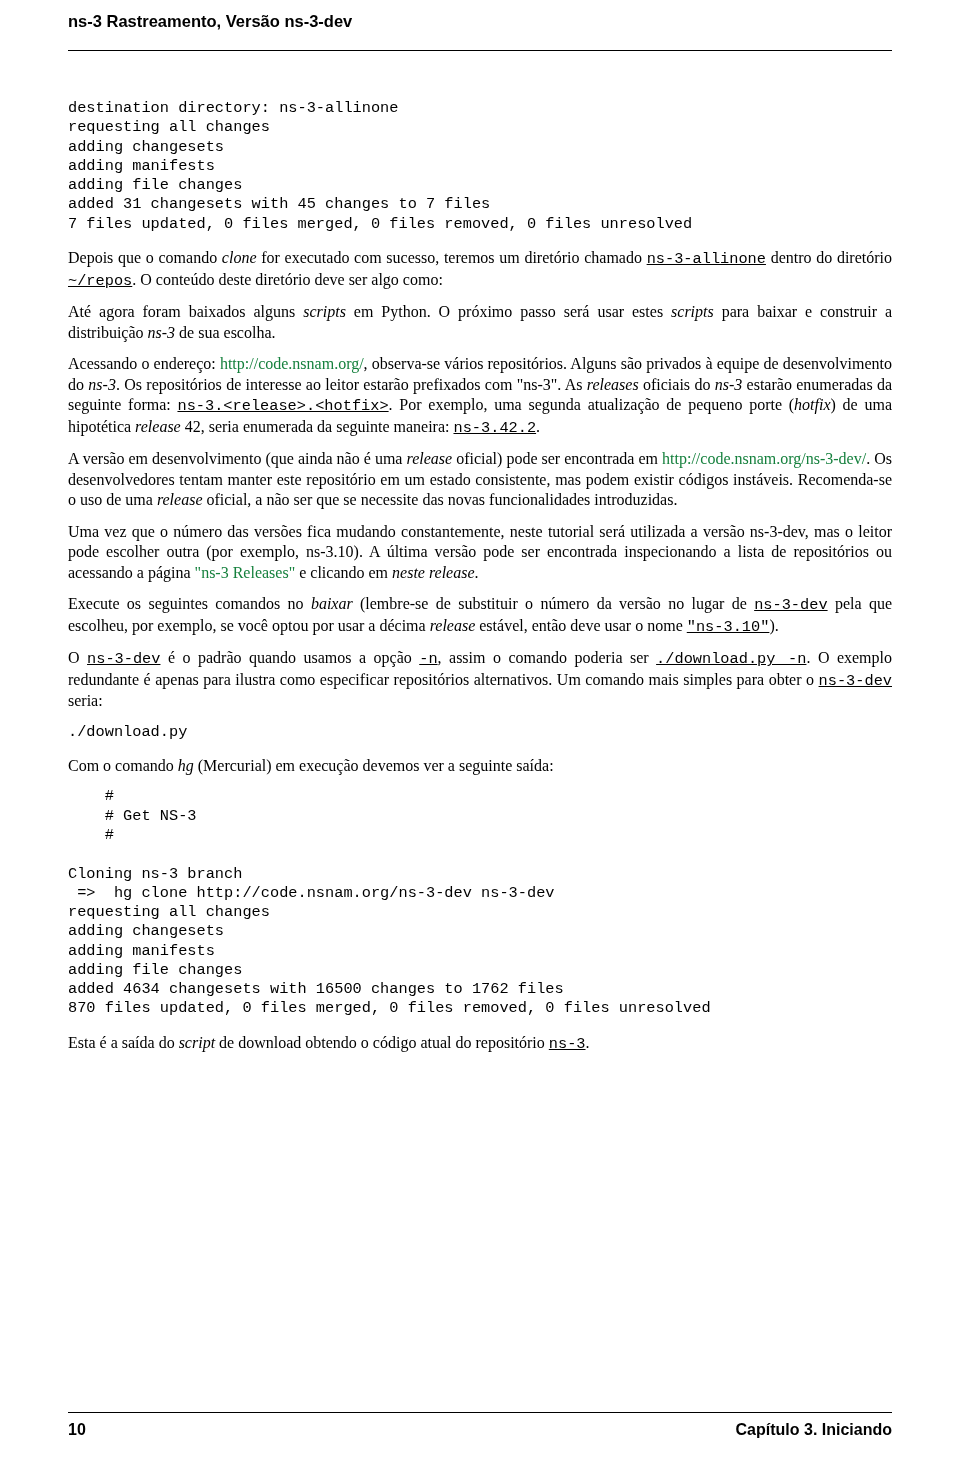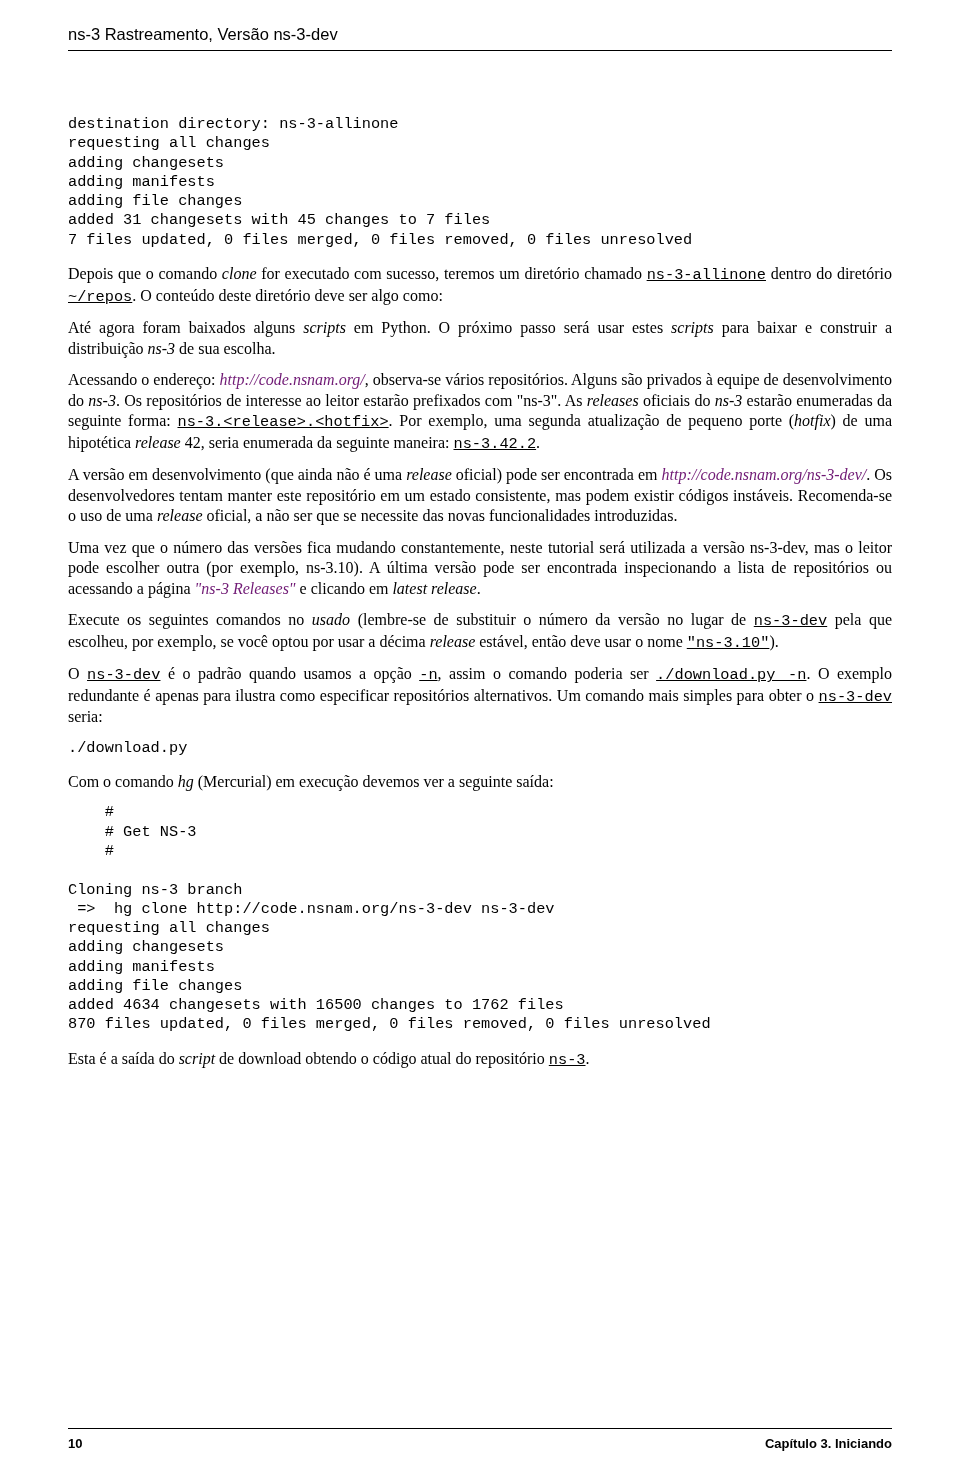--- a/index.html
+++ b/index.html
@@ -14,58 +14,57 @@
   }
   .page {
     width: 960px;
     height: 1458px;
     position: relative;
     box-sizing: border-box;
     padding: 0 68px;
   }
   .header {
     padding-top: 11px;
-    font-weight: normal;
+    font-weight: bold;
     font-family: Arial, Helvetica, sans-serif;
     font-size: 16.5px;
-    padding-bottom: 5px;
+    padding-bottom: 18px;
     border-bottom: 1px solid #000;
-    margin-top: 13px;
   }
   .content {
     padding-top: 48px;
     text-align: justify;
   }
   pre.code {
     font-family: "Courier New", Courier, monospace;
     font-size: 15.3px;
     white-space: pre;
     margin: 0 0 14px 0;
     line-height: 1.26;
     text-align: left;
   }
-  pre.code.lead { margin-top: 16px; }
+  pre.code.lead { margin-top: 0; }
   .mono {
     font-family: "Courier New", Courier, monospace;
     font-size: 15.3px;
     text-decoration: underline;
   }
   p {
     margin: 0 0 11px 0;
   }
-  a.link { color: #701a75; text-decoration: none; font-style: italic; }
+  a.link { color: #15803d; text-decoration: none; }
   .footer {
     position: absolute;
     bottom: 18px;
     left: 68px;
     right: 68px;
     border-top: 1px solid #000;
     padding-top: 7px;
     font-family: Arial, Helvetica, sans-serif;
-    font-size: 13px;
+    font-size: 16px;
     font-weight: bold;
   }
   .footer .pn { float: left; }
   .footer .ch { float: right; }
   .footer::after { content: ""; display: block; clear: both; }
   em, .ital { font-style: italic; }
 </style>
 </head>
 <body>
 
@@ -96,26 +95,26 @@
 
     <p>
       <span>Acessando o endereço: </span><a class="link">http://code.nsnam.org/</a><span>, observa-se vários repositórios. Alguns são privados à equipe de desenvolvimento do </span><em>ns-3</em><span>. Os repositórios de interesse ao leitor estarão prefixados com "ns-3". As </span><em>releases</em><span> oficiais do </span><em>ns-3</em><span> estarão enumeradas da seguinte forma: </span><span class="mono">ns-3.&lt;release&gt;.&lt;hotfix&gt;</span><span>. Por exemplo, uma segunda atualização de pequeno porte (</span><em>hotfix</em><span>) de uma hipotética </span><em>release</em><span> 42, seria enumerada da seguinte maneira: </span><span class="mono">ns-3.42.2</span><span>.</span>
     </p>
 
     <p>
       <span>A versão em desenvolvimento (que ainda não é uma </span><em>release</em><span> oficial) pode ser encontrada em </span><a class="link">http://code.nsnam.org/ns-3-dev/</a><span>. Os desenvolvedores tentam manter este repositório em um estado consistente, mas podem existir códigos instáveis. Recomenda-se o uso de uma </span><em>release</em><span> oficial, a não ser que se necessite das novas funcionalidades introduzidas.</span>
     </p>
 
     <p>
-      <span>Uma vez que o número das versões fica mudando constantemente, neste tutorial será utilizada a versão ns-3-dev, mas o leitor pode escolher outra (por exemplo, ns-3.10). A última versão pode ser encontrada inspecionando a lista de repositórios ou acessando a página </span><a class="link">"ns-3 Releases"</a><span> e clicando em </span><em>latest release</em><span>.</span>
+      <span>Uma vez que o número das versões fica mudando constantemente, neste tutorial será utilizada a versão ns-3-dev, mas o leitor pode escolher outra (por exemplo, ns-3.10). A última versão pode ser encontrada inspecionando a lista de repositórios ou acessando a página </span><a class="link">"ns-3 Releases"</a><span> e clicando em </span><em>neste release</em><span>.</span>
     </p>
 
 
     <p>
-      <span>Execute os seguintes comandos no </span><em>usado</em><span> (lembre-se de substituir o número da versão no lugar de </span><span class="mono">ns-3-dev</span><span> pela que escolheu, por exemplo, se você optou por usar a décima </span><em>release</em><span> estável, então deve usar o nome </span><span class="mono">"ns-3.10"</span><span>).</span>
+      <span>Execute os seguintes comandos no </span><em>baixar</em><span> (lembre-se de substituir o número da versão no lugar de </span><span class="mono">ns-3-dev</span><span> pela que escolheu, por exemplo, se você optou por usar a décima </span><em>release</em><span> estável, então deve usar o nome </span><span class="mono">"ns-3.10"</span><span>).</span>
     </p>
 
 
     <p>
       <span>O </span><span class="mono">ns-3-dev</span><span> é o padrão quando usamos a opção </span><span class="mono">-n</span><span>, assim o comando poderia ser </span><span class="mono">./download.py -n</span><span>.  O exemplo redundante é apenas para ilustra como especificar repositórios alternativos. Um comando mais simples para obter o </span><span class="mono">ns-3-dev</span><span> seria:</span>
     </p>
 
     <pre class="code">./download.py</pre>
 
     <p>

